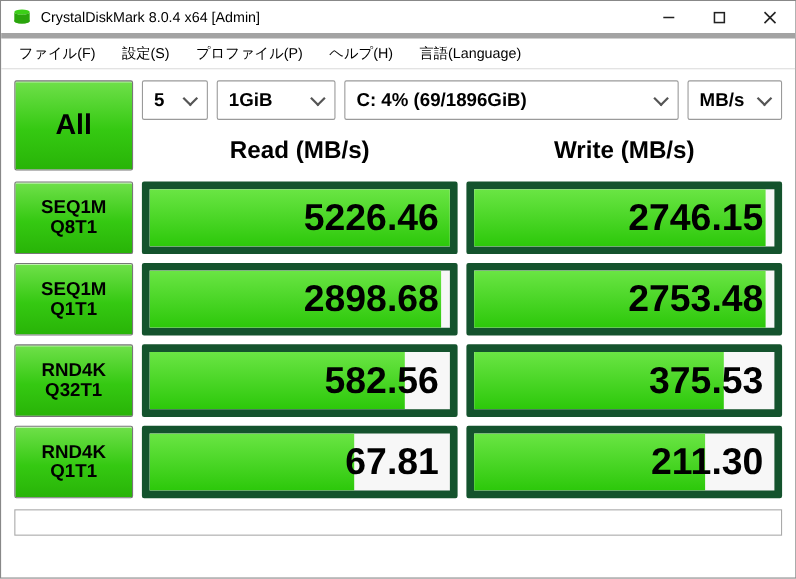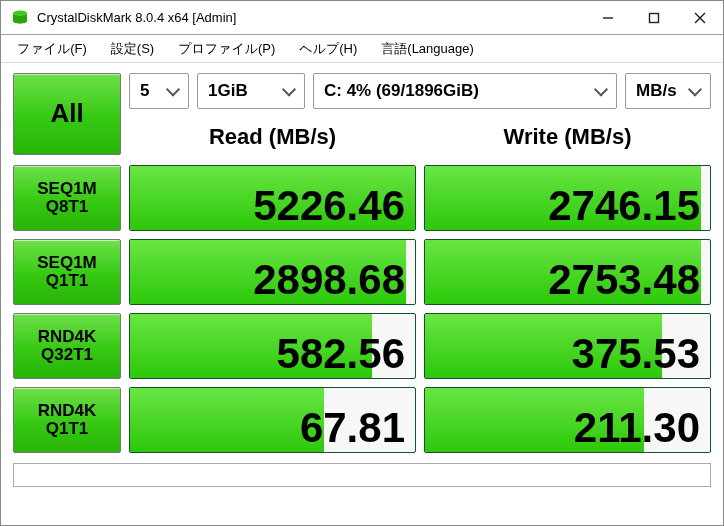--- a/index.html
+++ b/index.html
@@ -12,21 +12,21 @@
     overflow: hidden;
     border: 1px solid #888;
   }
 
   
   .titlebar {
     height: 34px;
     display: flex;
     align-items: center;
     background: #fff;
-    border-bottom: 1px solid #a3a3a3;
+    border-bottom: 5px solid #a3a3a3;
     font-size: 13px;
     color: #000;
   }
   .titlebar .app-icon {
     width: 18px; height: 18px;
     margin: 0 8px 0 10px;
     display: inline-block;
   }
   .titlebar .title-text { flex: 0 0 auto; }
   .titlebar .spacer { flex: 1 1 auto; }
@@ -101,29 +101,29 @@
   }
   .hdr {
     display: flex;
     align-items: center;
     justify-content: center;
     font-size: 22px;
     font-weight: 700;
   }
   .value-cell {
     position: relative;
-    border: 1px solid #14532d;
+    border: 7px solid #14532d;
     border-radius: 2px;
     background: #f7f7f7;
     overflow: hidden;
     display: flex;
-    align-items: flex-end;
+    align-items: center;
     justify-content: flex-end;
     padding-right: 10px;
-    font-size: 42px;
+    font-size: 34px;
     font-weight: 700;
     font-family: Arial, sans-serif;
     color: #000;
   }
   .value-cell .bar {
     position: absolute;
     left: 0; top: 0; bottom: 0;
     background: linear-gradient(#6ae544, #2cc80a);
     z-index: 0;
   }

